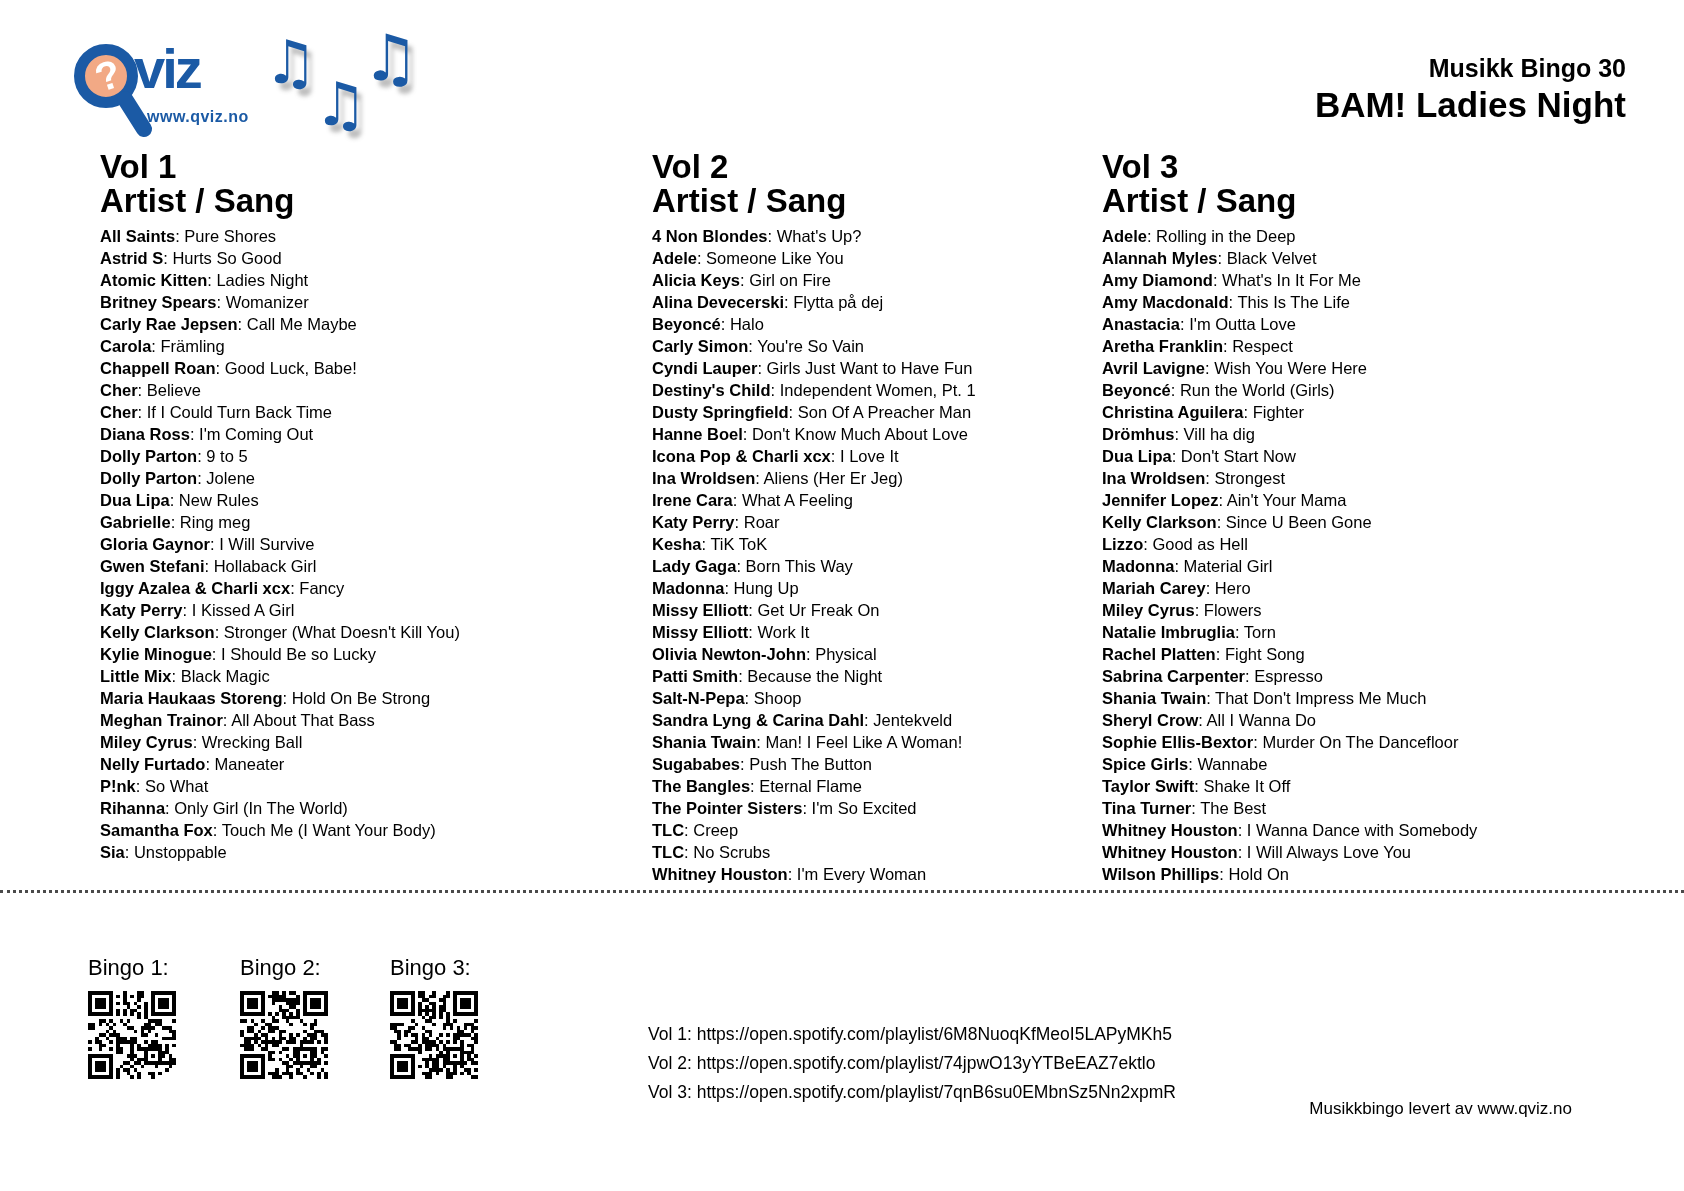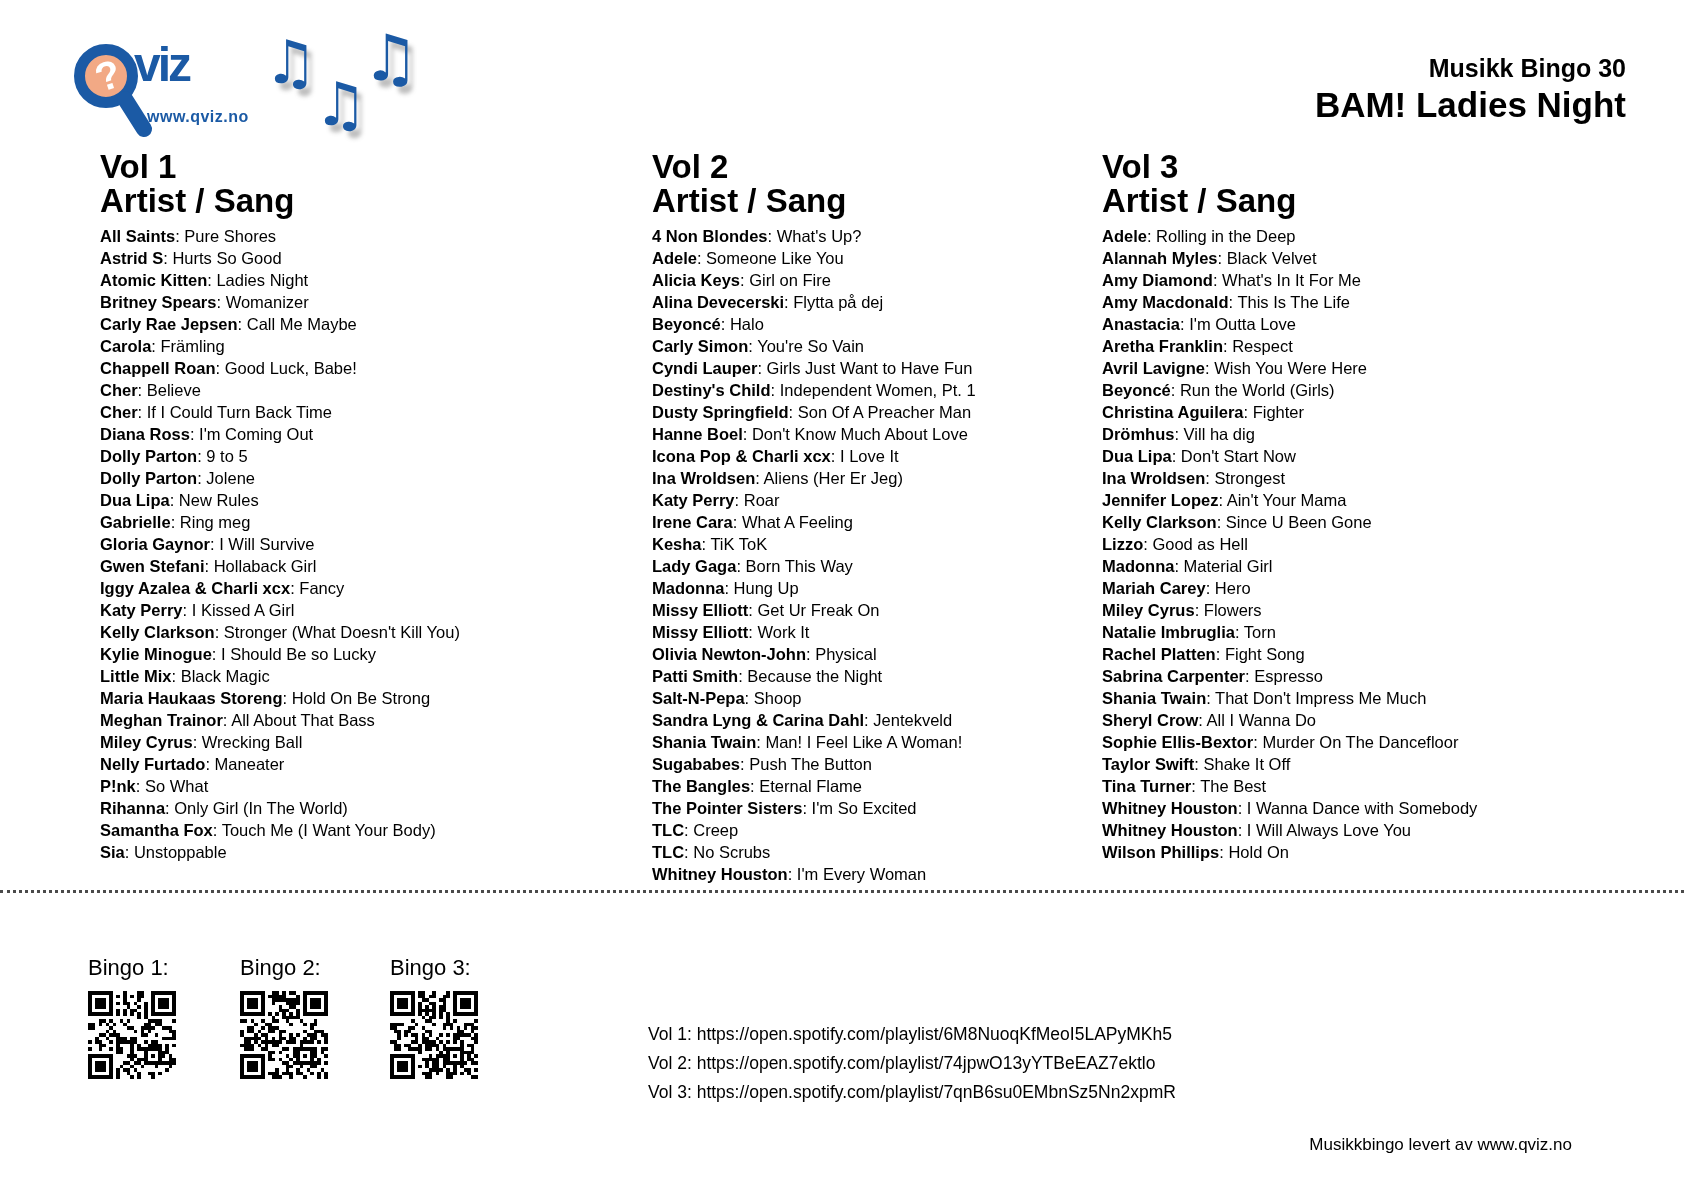--- a/index.html
+++ b/index.html
@@ -9,21 +9,21 @@
   html,body{margin:0;padding:0;}
   body{
     width:1684px;height:1191px;position:relative;overflow:hidden;
     background:#fff;color:#000;
     font-family:"Liberation Sans","DejaVu Sans",sans-serif;
   }
   .abs{position:absolute;}
 
   
   .logo-mark{left:64px;top:36px;}
-  .brand-viz{left:134px;top:42px;font-size:48px;font-weight:bold;color:var(--blue);
+  .brand-viz{left:134px;top:42px;font-size:56px;font-weight:bold;color:var(--blue);
     letter-spacing:-3px;line-height:0.95;}
   .brand-url{left:147px;top:108px;font-size:16px;font-weight:bold;color:var(--blue);letter-spacing:0.5px;}
   .note{color:var(--blue);font-family:"DejaVu Sans",sans-serif;line-height:1;
     text-shadow:5px 7px 4px rgba(110,110,110,0.45);}
   .note1{left:264px;top:32px;font-size:60px;}
   .note2{left:314px;top:74px;font-size:60px;}
   .note3{left:362px;top:26px;font-size:64px;}
 
   
   .header-right{right:58px;top:52px;text-align:right;}
@@ -49,21 +49,21 @@
   .bingo-2{left:240px;}
   .bingo-3{left:390px;}
   .bingo-label{font-size:22px;line-height:30px;}
   .qr{width:88px;height:88px;margin-top:8px;}
   .qr svg{width:100%;height:100%;display:block;}
 
   
   .playlists{left:648px;top:990px;font-size:17.5px;line-height:29px;margin-top:30px;}
 
   
-  .footer{top:1099px;right:112px;font-size:17px;margin-top:36px;}
+  .footer{top:1099px;right:112px;font-size:17px;}
 </style>
 </head>
 <body>
 
 <div>
 
   <div class="abs logo-mark">
     <svg width="100" height="108" viewBox="0 0 100 108">
       <circle cx="42" cy="40" r="30" fill="#f2a985"></circle>
       <circle cx="42" cy="40" r="26.5" fill="none" stroke="#1b5aa5" stroke-width="11"></circle>
@@ -170,23 +170,23 @@
         <li class="song"><span class="artist">Destiny's Child</span><span class="sep">: </span><span class="title">Independent Women, Pt. 1</span></li>
 
         <li class="song"><span class="artist">Dusty Springfield</span><span class="sep">: </span><span class="title">Son Of A Preacher Man</span></li>
 
         <li class="song"><span class="artist">Hanne Boel</span><span class="sep">: </span><span class="title">Don't Know Much About Love</span></li>
 
         <li class="song"><span class="artist">Icona Pop &amp; Charli xcx</span><span class="sep">: </span><span class="title">I Love It</span></li>
 
         <li class="song"><span class="artist">Ina Wroldsen</span><span class="sep">: </span><span class="title">Aliens (Her Er Jeg)</span></li>
 
+        <li class="song"><span class="artist">Irene Cara</span><span class="sep">: </span><span class="title">What A Feeling</span></li>
+
         <li class="song"><span class="artist">Katy Perry</span><span class="sep">: </span><span class="title">Roar</span></li>
-
-        <li class="song"><span class="artist">Irene Cara</span><span class="sep">: </span><span class="title">What A Feeling</span></li>
 
         <li class="song"><span class="artist">Kesha</span><span class="sep">: </span><span class="title">TiK ToK</span></li>
 
         <li class="song"><span class="artist">Lady Gaga</span><span class="sep">: </span><span class="title">Born This Way</span></li>
 
         <li class="song"><span class="artist">Madonna</span><span class="sep">: </span><span class="title">Hung Up</span></li>
 
         <li class="song"><span class="artist">Missy Elliott</span><span class="sep">: </span><span class="title">Get Ur Freak On</span></li>
 
         <li class="song"><span class="artist">Missy Elliott</span><span class="sep">: </span><span class="title">Work It</span></li>
@@ -261,20 +261,21 @@
         <li class="song"><span class="artist">Rachel Platten</span><span class="sep">: </span><span class="title">Fight Song</span></li>
 
         <li class="song"><span class="artist">Sabrina Carpenter</span><span class="sep">: </span><span class="title">Espresso</span></li>
 
         <li class="song"><span class="artist">Shania Twain</span><span class="sep">: </span><span class="title">That Don't Impress Me Much</span></li>
 
         <li class="song"><span class="artist">Sheryl Crow</span><span class="sep">: </span><span class="title">All I Wanna Do</span></li>
 
         <li class="song"><span class="artist">Sophie Ellis-Bextor</span><span class="sep">: </span><span class="title">Murder On The Dancefloor</span></li>
 
+        <li class="song"><span class="artist">Spice Girls</span><span class="sep">: </span><span class="title">Wannabe</span></li>
 
         <li class="song"><span class="artist">Taylor Swift</span><span class="sep">: </span><span class="title">Shake It Off</span></li>
 
         <li class="song"><span class="artist">Tina Turner</span><span class="sep">: </span><span class="title">The Best</span></li>
 
         <li class="song"><span class="artist">Whitney Houston</span><span class="sep">: </span><span class="title">I Wanna Dance with Somebody</span></li>
 
         <li class="song"><span class="artist">Whitney Houston</span><span class="sep">: </span><span class="title">I Will Always Love You</span></li>
 
         <li class="song"><span class="artist">Wilson Phillips</span><span class="sep">: </span><span class="title">Hold On</span></li>

